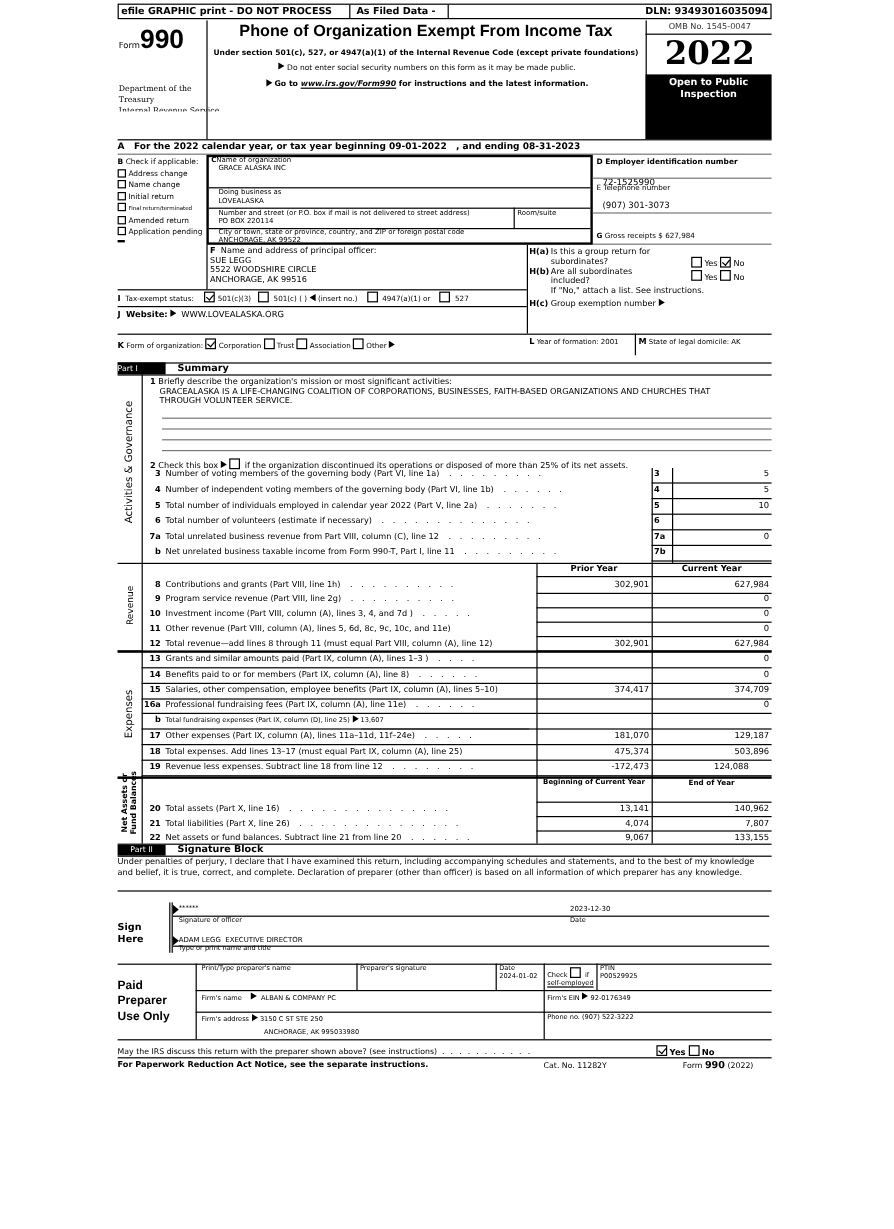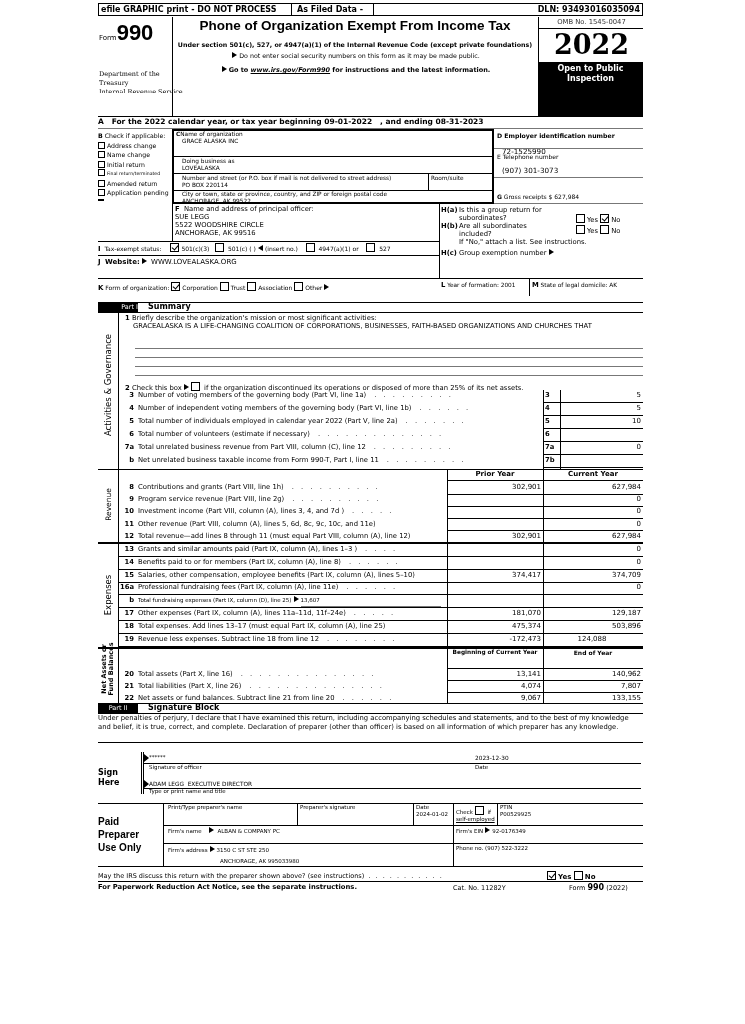--- a/index.html
+++ b/index.html
@@ -255,39 +255,40 @@
   <span><span class="cb cbb on"></span><span>Corporation</span></span>
   <span><span class="cb cbb"></span><span>Trust</span></span>
   <span><span class="cb cbb"></span><span>Association</span></span>
   <span><span class="cb cbb"></span><span>Other</span><span class="tri"></span></span>
 </div>
 <div class="abs" style="left:441px;top:281px;font-size:5.8px;white-space:nowrap;"><span class="b" style="font-size:6.8px;">L</span> <span>Year of formation: 2001</span></div>
 <div class="vl" style="left:529px;top:278px;height:18px;"></div>
 <div class="abs" style="left:532px;top:281px;font-size:5.8px;white-space:nowrap;"><span class="b" style="font-size:6.8px;">M</span> <span>State of legal domicile: AK</span></div>
 
 <div class="hl" style="left:98px;top:302px;width:545px;"></div>
-<div class="abs b" style="left:98px;top:302px;width:40px;height:10px;background:#000;color:#fff;font-size:6.5px;line-height:10px;text-align:right;font-weight:normal;">Part I</div>
+<div class="abs b" style="left:98px;top:302px;width:40px;height:10px;background:#000;color:#fff;font-size:6.5px;line-height:10px;text-align:left;font-weight:normal;">Part I</div>
 <div class="abs b" style="left:148px;top:302px;font-size:8px;line-height:10px;">Summary</div>
 <div class="hl" style="left:98px;top:312px;width:545px;"></div>
 
 <div class="vl" style="left:118px;top:312px;height:391px;"></div>
 <div class="rot" style="left:53px;top:380px;width:110px;font-size:8.5px;">Activities &amp; Governance</div>
 <div class="hl" style="left:98px;top:469px;width:20px;"></div>
 <div class="rot" style="left:83px;top:500px;width:50px;font-size:7.5px;">Revenue</div>
 <div class="hl" style="left:98px;top:542px;width:20px;"></div>
 <div class="rot" style="left:78px;top:590px;width:60px;font-size:8.5px;">Expenses</div>
 <div class="hl" style="left:98px;top:648px;width:20px;"></div>
 <div class="rot b" style="left:78px;top:662px;width:60px;font-size:6.5px;line-height:7px;">
   <div>Net Assets or</div>
     <div>Fund Balances</div>
 </div>
 
 <div class="abs" style="left:125px;top:314px;font-size:6.8px;line-height:8.2px;white-space:nowrap;">
   <div><span class="b">1</span> <span>Briefly describe the organization's mission or most significant activities:</span></div>
   <div style="padding-left:8px;">GRACEALASKA IS A LIFE-CHANGING COALITION OF CORPORATIONS, BUSINESSES, FAITH-BASED ORGANIZATIONS AND CHURCHES THAT</div>
+  <div style="padding-left:8px;">THROUGH VOLUNTEER SERVICE.</div>
 </div>
 <div class="hlg" style="left:135px;top:348px;width:508px;"></div>
 <div class="hlg" style="left:135px;top:357px;width:508px;"></div>
 <div class="hlg" style="left:135px;top:366px;width:508px;"></div>
 <div class="hlg" style="left:135px;top:375px;width:508px;"></div>
 
 <div class="abs" style="left:125px;top:382px;font-size:6.8px;white-space:nowrap;">
   <span class="b">2</span> <span>Check this box</span><span class="tri"></span><span class="cb cbb"></span> <span>if the organization discontinued its operations or disposed of more than 25% of its net assets.</span>
 </div>
 
@@ -374,21 +375,21 @@
     <div class="row" style="top:608px;font-size:6.8px;"><span class="ln">17</span><span>Other expenses (Part IX, column (A), lines 11a–11d, 11f–24e)</span><span style="margin-left:8px;word-spacing:5px;">. . . . .</span></div>
     <div class="cellv" style="left:449px;width:92px;top:608px;line-height:11px;">181,070</div>
     <div class="cellv" style="left:545px;width:96px;top:608px;line-height:11px;">129,187</div>
     <div class="hl" style="left:118px;top:620px;width:525px;"></div>
     <div class="row" style="top:620.8px;font-size:6.8px;"><span class="ln">18</span><span>Total expenses. Add lines 13–17 (must equal Part IX, column (A), line 25)</span></div>
     <div class="cellv" style="left:449px;width:92px;top:620.8px;line-height:11px;">475,374</div>
     <div class="cellv" style="left:545px;width:96px;top:620.8px;line-height:11px;">503,896</div>
     <div class="hl" style="left:118px;top:632.8px;width:525px;"></div>
     <div class="row" style="top:633.6px;font-size:6.8px;"><span class="ln">19</span><span>Revenue less expenses. Subtract line 18 from line 12</span><span style="margin-left:8px;word-spacing:5px;">. . . . . . . .</span></div>
     <div class="cellv" style="left:449px;width:92px;top:633.6px;line-height:11px;">-172,473</div>
-    <div class="cellv" style="left:544px;width:96px;top:633.6px;line-height:11px;text-align:center;">124,088</div>
+    <div class="cellv" style="left:528px;width:96px;top:633.6px;line-height:11px;">124,088</div>
     <div class="hl" style="left:118px;top:645.6px;width:525px;"></div>
   </div>
 <div class="hl2" style="left:98px;top:647px;width:545px;"></div>
 
 <div class="abs b" style="left:447px;top:649px;width:96px;text-align:center;font-size:5.8px;">Beginning of Current Year</div>
 <div class="abs b" style="left:543px;top:649px;width:100px;text-align:center;font-size:6px;">End of Year</div>
 <div class="vl" style="left:447px;top:647px;height:56px;"></div>
 <div class="vl" style="left:543px;top:647px;height:56px;"></div>
 <div id="net-lines">
     <div class="row" style="top:669px;font-size:6.8px;"><span class="ln">20</span><span>Total assets (Part X, line 16)</span><span style="margin-left:8px;word-spacing:5px;">. . . . . . . . . . . . . . .</span></div>

